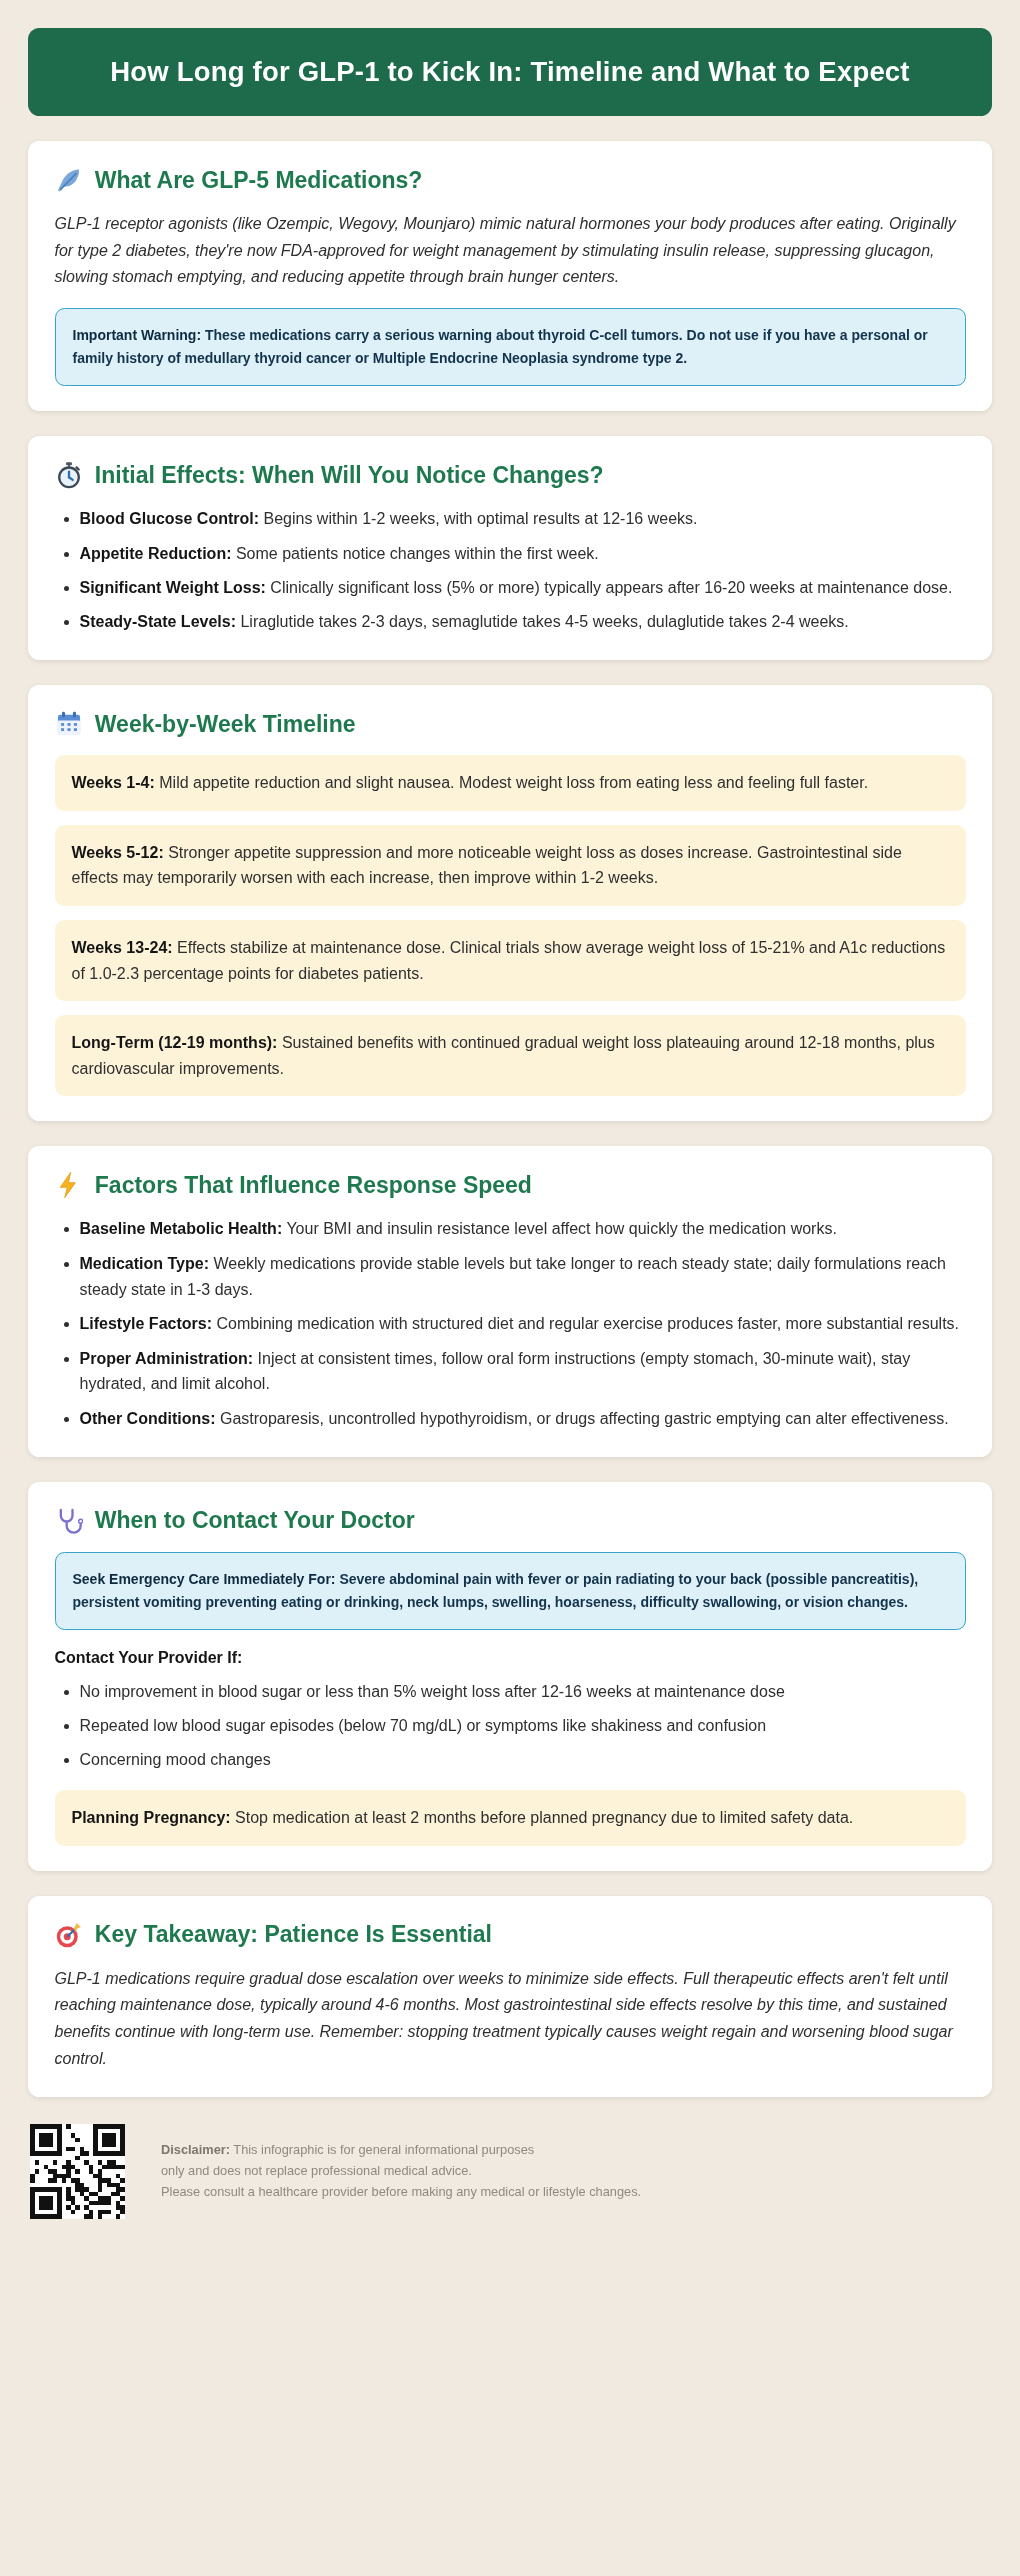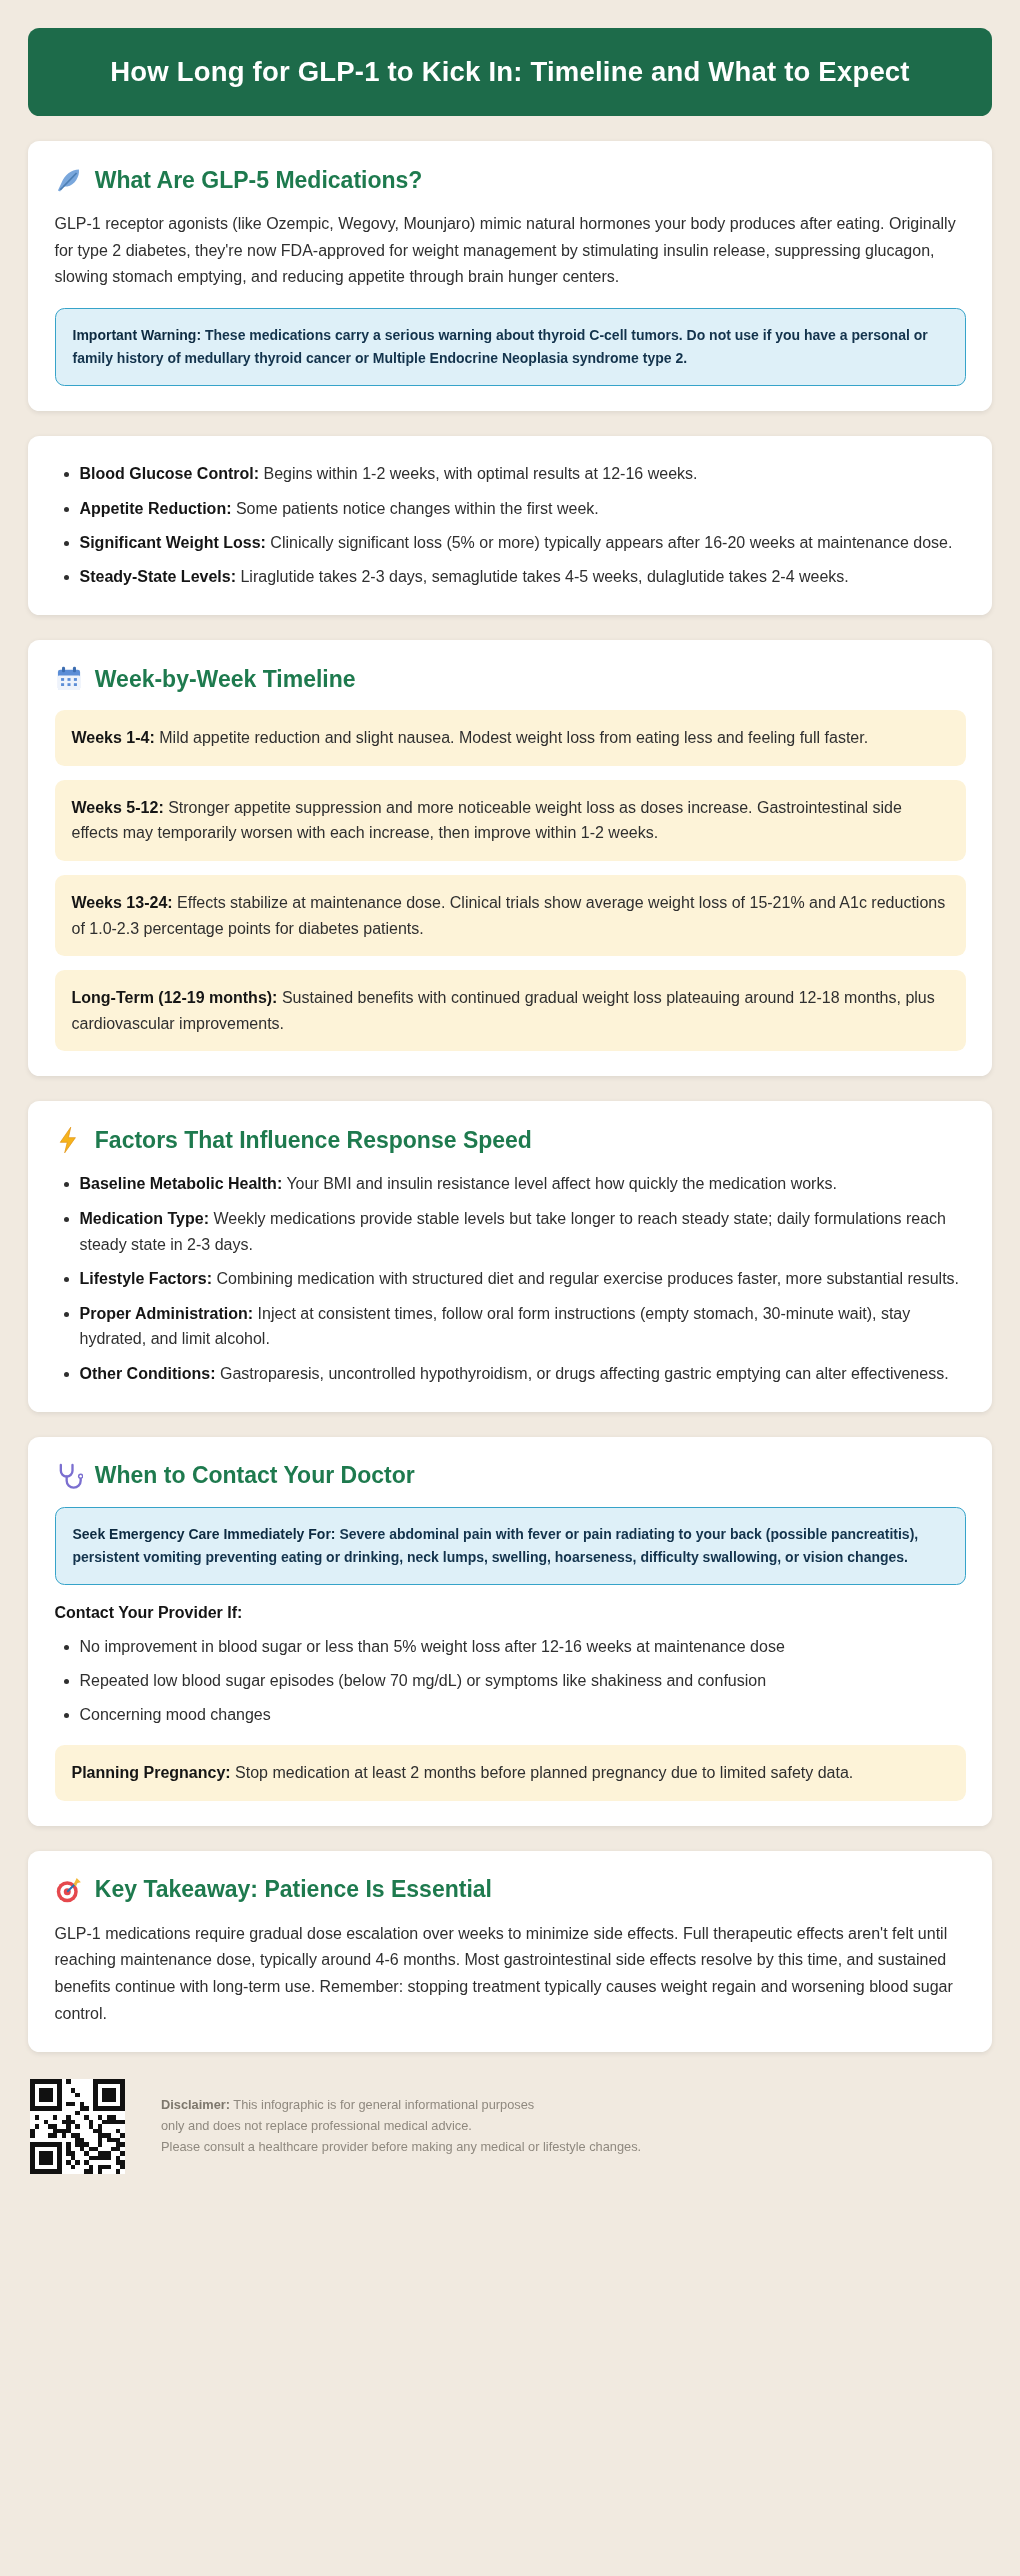--- a/index.html
+++ b/index.html
@@ -37,21 +37,21 @@
   .card{
     background:var(--card-bg);
     border-radius:11.4px;
     padding:25px 26.5px;
     margin-bottom:25px;
     box-shadow:0 1.9px 5.7px rgba(0,0,0,.08);
   }
   .sec-head{display:flex;align-items:center;gap:12.3px;margin-bottom:17px;}
   .sec-head .icon{width:28px;height:28px;flex:0 0 auto;display:block;}
   .sec-title{margin:0;color:var(--accent);font-size:23px;font-weight:bold;}
-  p.body{margin:0 0 17px;font-size:16px;line-height:1.66;}
+  p.body{margin:0 0 17px;font-size:16px;line-height:1.66;font-style:italic;}
   p.body:last-child{margin-bottom:0;}
   .info-box{
     background:var(--info-bg);
     border:1.9px solid var(--info-border);
     border-radius:9.5px;
     padding:15px 17px;
     font-size:14px;line-height:1.66;
     color:var(--info-text);
     font-weight:600;
   }
@@ -98,20 +98,31 @@
       </svg>
       <h2 class="sec-title">What Are GLP-5 Medications?</h2>
     </div>
     <p class="body">GLP-1 receptor agonists (like Ozempic, Wegovy, Mounjaro) mimic natural hormones your body produces after eating. Originally for type 2 diabetes, they're now FDA-approved for weight management by stimulating insulin release, suppressing glucagon, slowing stomach emptying, and reducing appetite through brain hunger centers.</p>
     <div class="info-box">
       <span class="lead">Important Warning:</span><span> These medications carry a serious warning about thyroid C-cell tumors. Do not use if you have a personal or family history of medullary thyroid cancer or Multiple Endocrine Neoplasia syndrome type 2.</span>
     </div>
   </section>
 
   <section class="card">
+    <div class="sec-head">
+      <svg class="icon" viewBox="0 0 24 24">
+        <rect x="9.5" y="1" width="5" height="2.6" rx="0.8" fill="#4a5560"></rect>
+        <rect x="11.2" y="3.2" width="1.6" height="2.4" fill="#4a5560"></rect>
+        <circle cx="12" cy="14" r="8.4" fill="#eaf1f8" stroke="#3d4a56" stroke-width="2"></circle>
+        <path d="M12 14V9.2" stroke="#2a6fb0" stroke-width="2" stroke-linecap="round"></path>
+        <path d="M12 14l3.2 2.2" stroke="#2a6fb0" stroke-width="2" stroke-linecap="round"></path>
+        <path d="M18.5 5.5l1.8 1.8" stroke="#3d4a56" stroke-width="2" stroke-linecap="round"></path>
+      </svg>
+      <h2 class="sec-title">Initial Effects: When Will You Notice Changes?</h2>
+    </div>
     <ul class="list">
       <li><span class="lead">Blood Glucose Control:</span><span> Begins within 1-2 weeks, with optimal results at 12-16 weeks.</span></li>
       <li><span class="lead">Appetite Reduction:</span><span> Some patients notice changes within the first week.</span></li>
       <li><span class="lead">Significant Weight Loss:</span><span> Clinically significant loss (5% or more) typically appears after 16-20 weeks at maintenance dose.</span></li>
       <li><span class="lead">Steady-State Levels:</span><span> Liraglutide takes 2-3 days, semaglutide takes 4-5 weeks, dulaglutide takes 2-4 weeks.</span></li>
     </ul>
   </section>
 
   <section class="card">
     <div class="sec-head">
@@ -147,21 +158,21 @@
 
   <section class="card">
     <div class="sec-head">
       <svg class="icon" viewBox="0 0 24 24">
         <path d="M13.5 1 4.5 14h6l-2.2 9 9.2-13h-6z" fill="#f6b31b" stroke="#e09112" stroke-width="0.6"></path>
       </svg>
       <h2 class="sec-title">Factors That Influence Response Speed</h2>
     </div>
     <ul class="list">
       <li><span class="lead">Baseline Metabolic Health:</span><span> Your BMI and insulin resistance level affect how quickly the medication works.</span></li>
-      <li><span class="lead">Medication Type:</span><span> Weekly medications provide stable levels but take longer to reach steady state; daily formulations reach steady state in 2-3 days.</span></li>
+      <li><span class="lead">Medication Type:</span><span> Weekly medications provide stable levels but take longer to reach steady state; daily formulations reach steady state in 1-3 days.</span></li>
       <li><span class="lead">Lifestyle Factors:</span><span> Combining medication with structured diet and regular exercise produces faster, more substantial results.</span></li>
       <li><span class="lead">Proper Administration:</span><span> Inject at consistent times, follow oral form instructions (empty stomach, 30-minute wait), stay hydrated, and limit alcohol.</span></li>
       <li><span class="lead">Other Conditions:</span><span> Gastroparesis, uncontrolled hypothyroidism, or drugs affecting gastric emptying can alter effectiveness.</span></li>
     </ul>
   </section>
 
   <section class="card">
     <div class="sec-head">
       <svg class="icon" viewBox="0 0 24 24">
         <path d="M5 2.5v5a5 5 0 0 0 10 0v-5" fill="none" stroke="#7b6fd0" stroke-width="2" stroke-linecap="round"></path>

